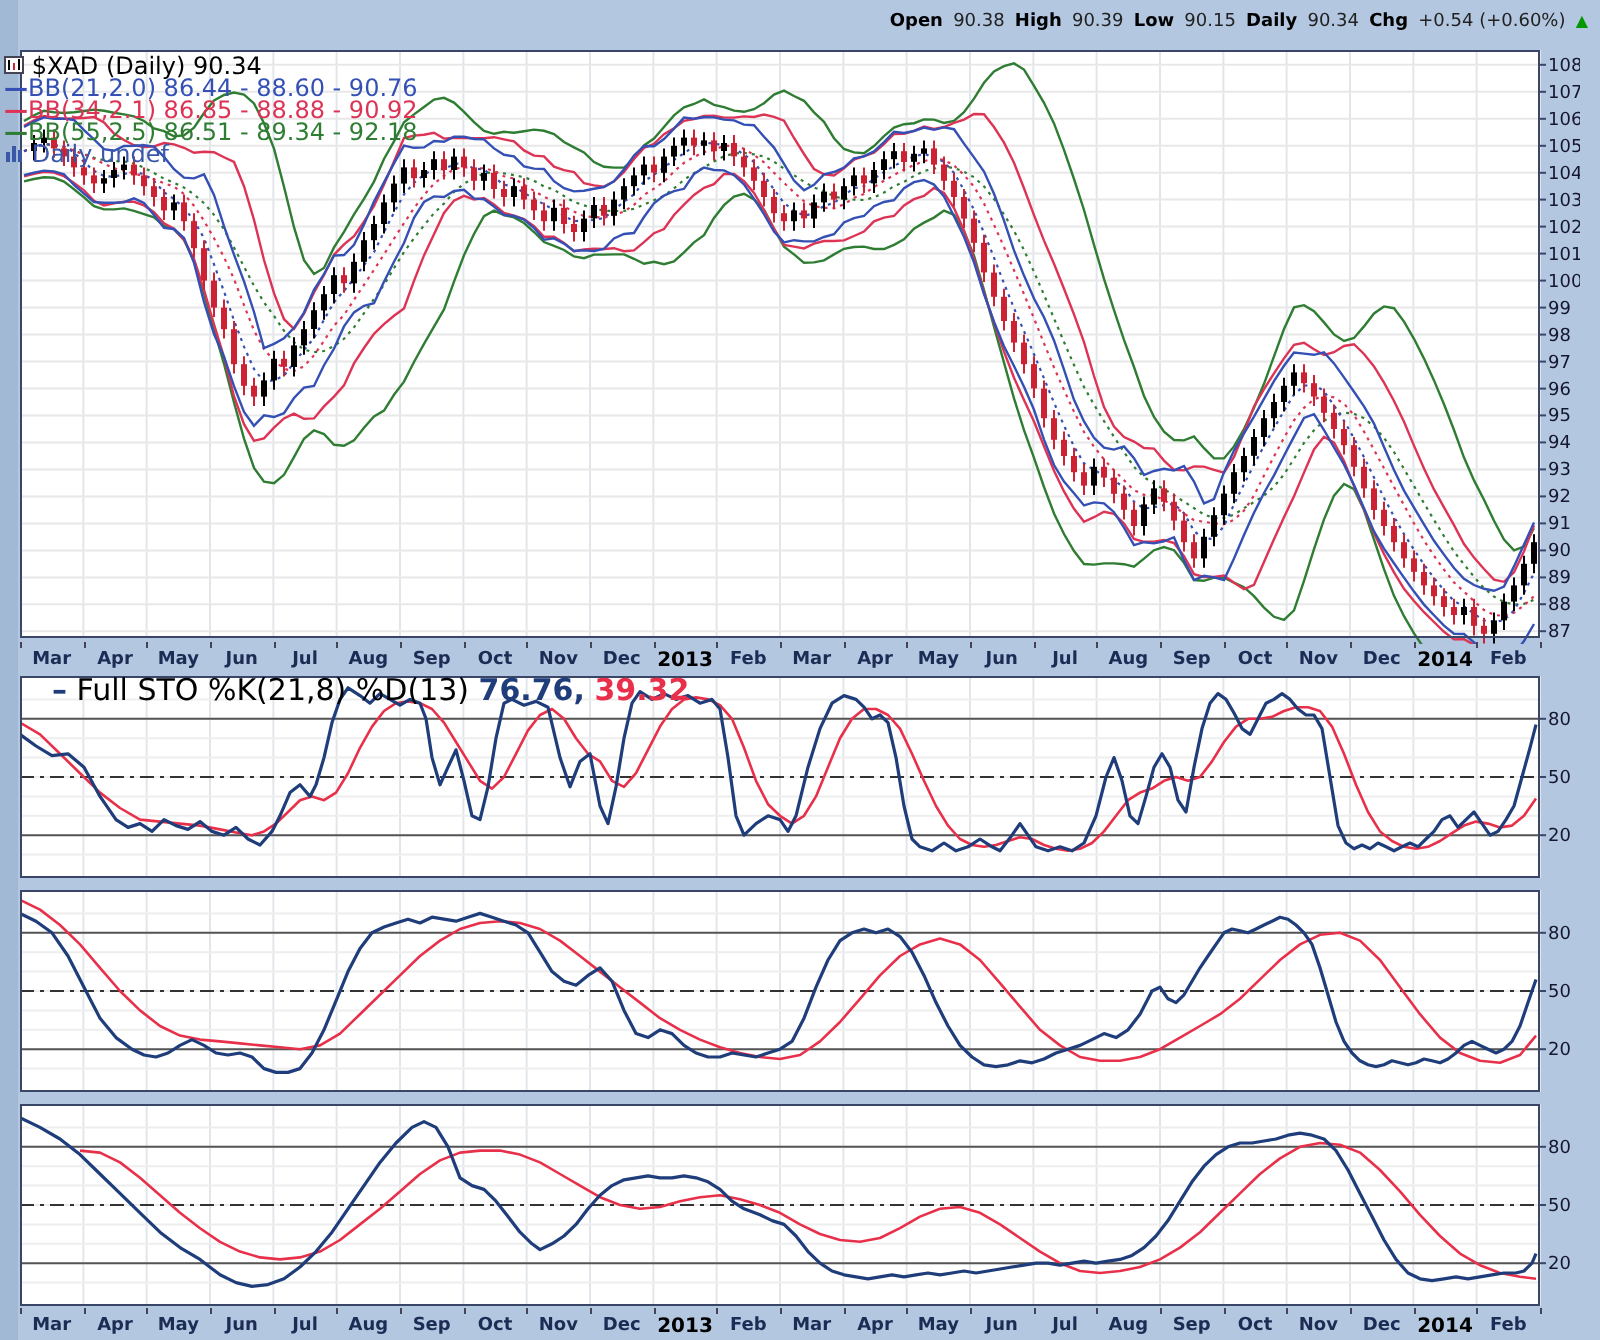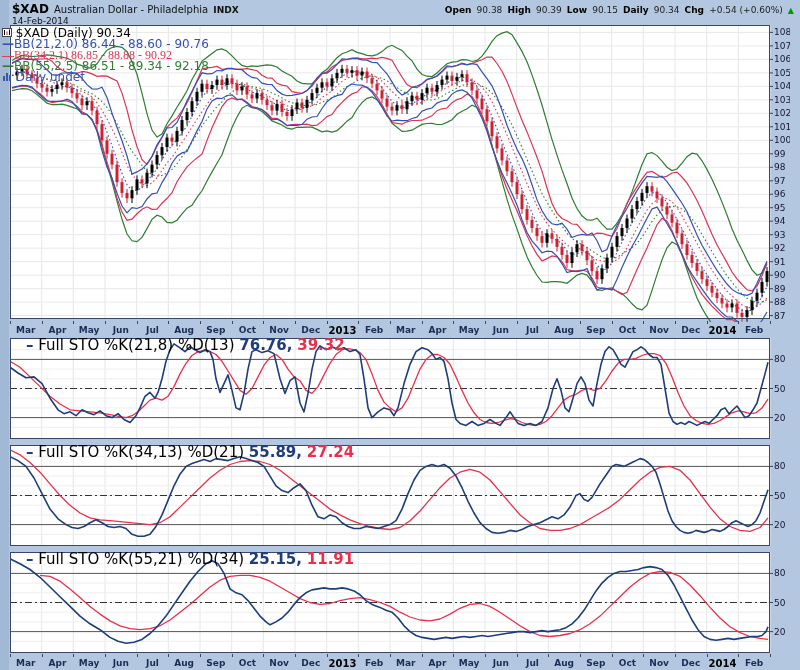--- a/index.html
+++ b/index.html
@@ -35,28 +35,20 @@
   .plabel{position:absolute;left:26px;font-size:15px;line-height:11px;white-space:nowrap;color:#000;}
   #plabel0{top:340px;} #plabel1{top:447px;} #plabel2{top:554px;}
   .kv{font-weight:bold;}
 </style>
 </head>
 <body>
 
 <div id="page">
   <div id="left-edge"></div>
 
-  <div id="hdr-left">
-    <div>
-      <span class="sym">$XAD</span>
-      <span class="nm">Australian Dollar - Philadelphia</span>
-      <span class="exch">INDX</span>
-    </div>
-    <div class="dt">14-Feb-2014</div>
-  </div>
   <div id="hdr-right">
     <div>
       <span class="ql">Open</span>
       <span class="qv">90.38</span>
       <span class="ql">High</span>
       <span class="qv">90.39</span>
       <span class="ql">Low</span>
       <span class="qv">90.15</span>
       <span class="ql">Daily</span>
       <span class="qv">90.34</span>
@@ -479,21 +471,21 @@
           <rect x="0.5" y="0.5" width="9" height="8" fill="#fff" stroke="#445"></rect>
           <line x1="2.5" y1="2" x2="2.5" y2="7" stroke="#000"></line>
           <line x1="5" y1="3.5" x2="5" y2="7" stroke="#cc2233"></line>
           <line x1="7.5" y1="1.5" x2="7.5" y2="7" stroke="#000"></line>
         </svg>
       <span style="color:#000;">$XAD (Daily) 90.34</span>
     </div>
     <div class="row" style="color: rgb(52, 80, 180);">
       <span class="dash">—</span><span>BB(21,2.0) 86.44 - 88.60 - 90.76</span>
     </div>
-    <div class="row" style="color: rgb(221, 51, 85); font-family: Liberation Serif, serif;">
+    <div class="row" style="color: rgb(221, 51, 85);">
       <span class="dash">—</span><span>BB(34,2.1) 86.85 - 88.88 - 90.92</span>
     </div>
     <div class="row" style="color: rgb(46, 125, 50);">
       <span class="dash">—</span><span>BB(55,2.5) 86.51 - 89.34 - 92.18</span>
     </div>
     <div class="row" style="color: rgb(58, 87, 168);">
       <svg width="10" height="9">
           <rect x="1" y="4" width="2" height="5" fill="#3a57a8"></rect>
           <rect x="4" y="1" width="2" height="8" fill="#3a57a8"></rect>
           <rect x="7" y="3" width="2" height="6" fill="#3a57a8"></rect>
@@ -752,25 +744,13 @@
       <line x1="760" y1="79.6" x2="763" y2="79.6" stroke="#3a4668"></line>
       <text x="764" y="82.6" font-size="9" fill="#15172e" font-family="DejaVu Sans,sans-serif">20</text>
     </svg>
 
   <div id="plabel0" class="plabel">
     <span class="dash" style="color: rgb(30, 61, 122);">–</span>
     <span>Full STO %K(21,8) %D(13)</span>
     <span class="kv" style="color: rgb(30, 61, 122);">76.76,</span>
     <span class="kv" style="color: rgb(232, 48, 74);">39.32</span>
   </div>
-  <div id="plabel1" class="plabel">
-    <span class="dash" style="color: rgb(30, 61, 122);">–</span>
-    <span>Full STO %K(34,13) %D(21)</span>
-    <span class="kv" style="color: rgb(30, 61, 122);">55.89,</span>
-    <span class="kv" style="color: rgb(232, 48, 74);">27.24</span>
-  </div>
-  <div id="plabel2" class="plabel">
-    <span class="dash" style="color: rgb(30, 61, 122);">–</span>
-    <span>Full STO %K(55,21) %D(34)</span>
-    <span class="kv" style="color: rgb(30, 61, 122);">25.15,</span>
-    <span class="kv" style="color: rgb(232, 48, 74);">11.91</span>
-  </div>
 </div>
 
 </body></html>

